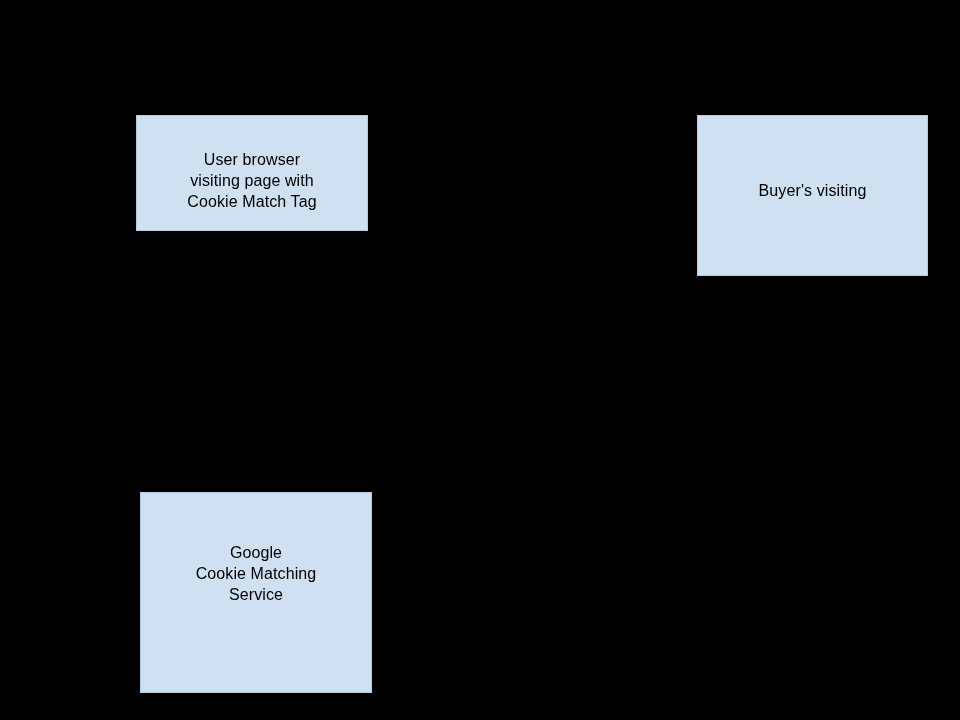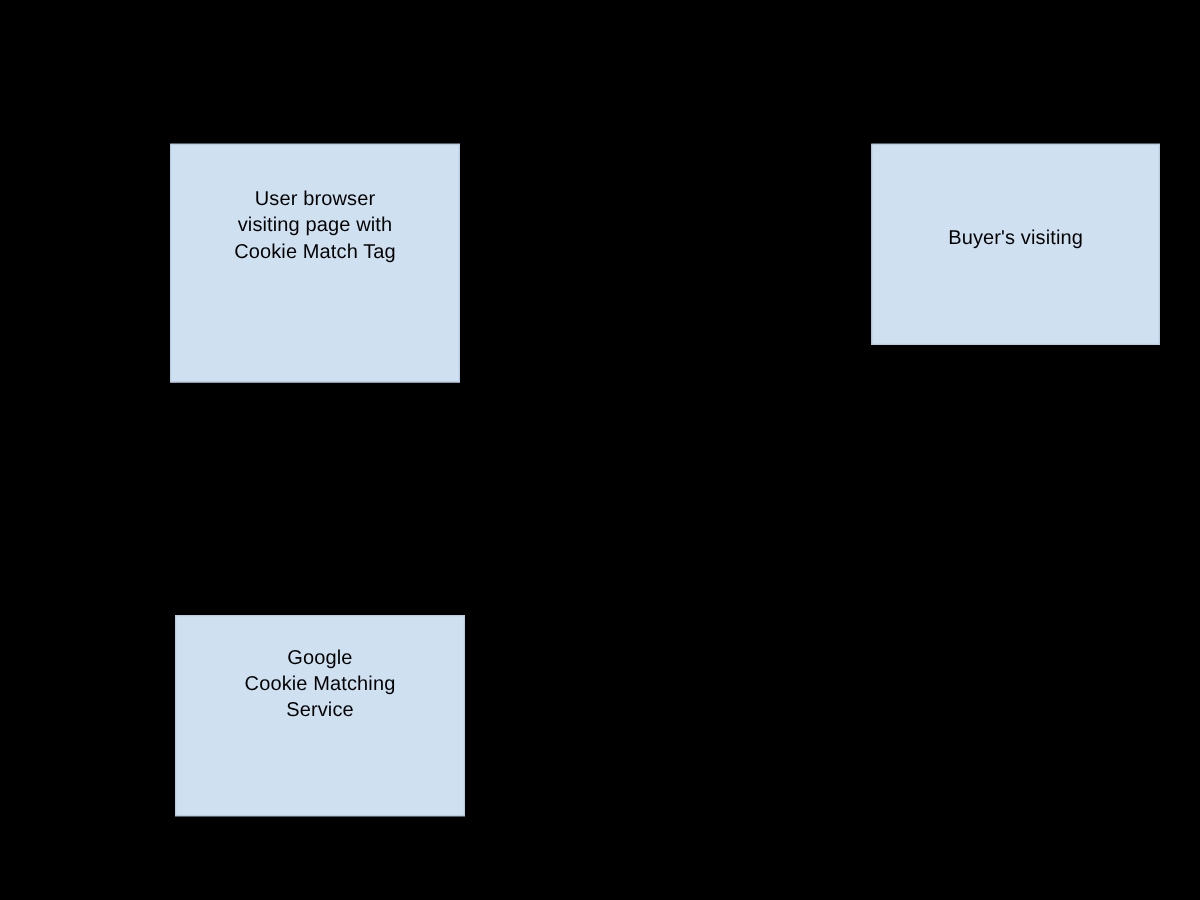--- a/index.html
+++ b/index.html
@@ -41,38 +41,38 @@
     display: block;
     width: 100%;
     color: #000000;
   }
 
   
   #node-user-browser {
     left: 136px;
     top: 115px;
     width: 232px;
-    height: 191px;
+    height: 116px;
     padding-top: 33px;
   }
 
   #node-buyers-service {
     left: 697px;
     top: 115px;
     width: 231px;
     height: 161px;
     padding-top: 64px;
   }
 
   #node-google-cookie-matching {
     left: 140px;
     top: 492px;
     width: 232px;
-    height: 161px;
-    padding-top: 23px;
+    height: 201px;
+    padding-top: 49px;
   }
 </style>
 </head>
 <body>
 
 <div id="diagram-canvas">
 
   <div class="node-box" id="node-user-browser">
     <span class="node-label">User browser
 visiting page with

